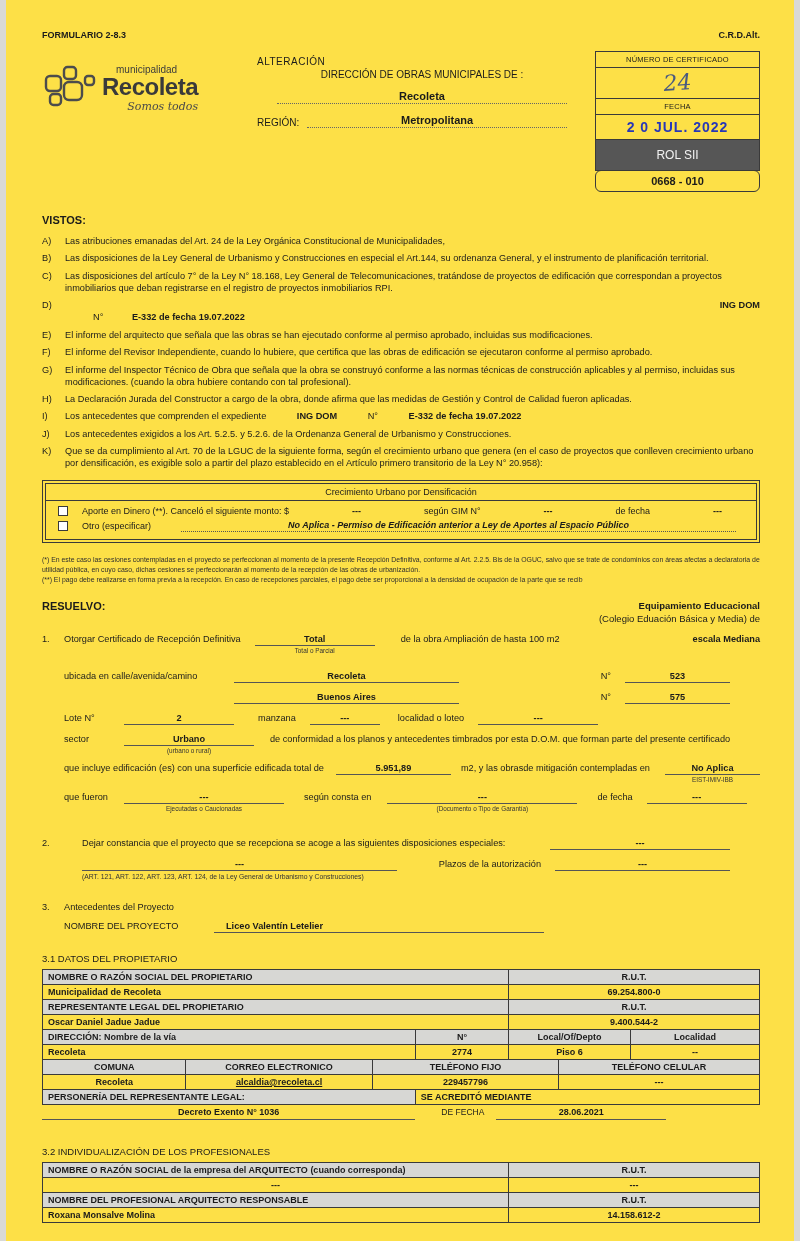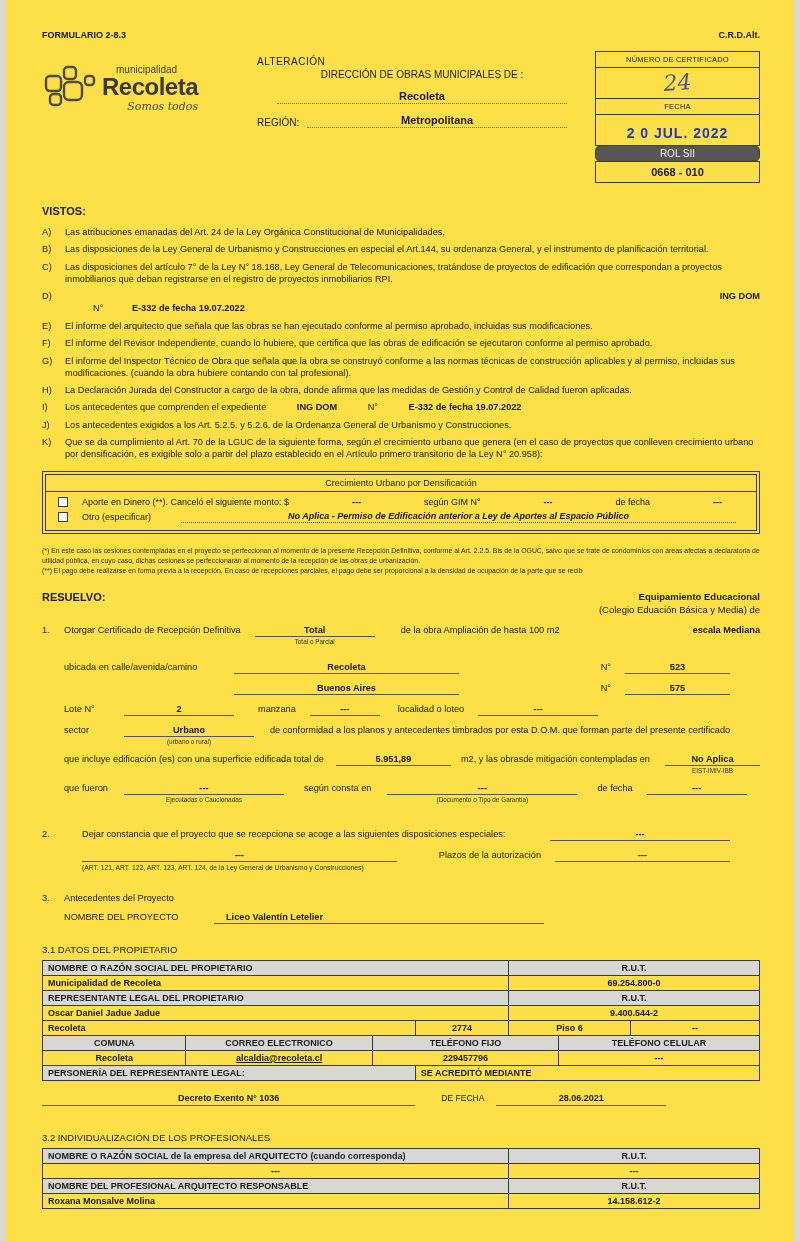--- a/index.html
+++ b/index.html
@@ -26,23 +26,23 @@
   .hc-domlab { text-align:center; margin-bottom:10px; }
   .hc-field { border-bottom:1px dotted #666; text-align:center; font-weight:bold; font-size:11px; padding-bottom:1px; margin:0 20px 10px 20px; }
   .hc-region { display:flex; align-items:flex-end; margin:0 0 0 0; }
   .hc-region-label { flex:none; padding-right:8px; }
   .hc-region-field { flex:1; border-bottom:1px dotted #666; text-align:center; font-weight:bold; font-size:11px; padding-bottom:1px; margin-right:20px; }
   .cert-box { width:165px; flex:none; margin-left:auto; }
   .cert-cell { border:1px solid #3a3a3a; margin-top:-1px; text-align:center; }
   .cert-label { font-size:7.5px; padding:3px 2px; letter-spacing:.2px; }
   .cert-num { height:30px; font-size:22px; font-style:italic; color:#4a5a80; font-family:"DejaVu Serif", serif; transform:rotate(-4deg); line-height:30px; }
   .cert-num-cell { height:32px; overflow:hidden; }
-  .cert-date { color:#2737b8; font-weight:bold; font-size:14px; padding:10px 0 4px; letter-spacing:1px; }
-  .cert-rol { background:#565656; color:#f2f2f2; font-size:10px; padding:2px 0;border-radius:6px; }
-  .cert-rolval { font-size:11px; font-weight:bold; padding:4px 0; }
+  .cert-date { color:#2737b8; font-weight:bold; font-size:14px; padding:4px 0 4px; letter-spacing:1px; }
+  .cert-rol { background:#565656; color:#f2f2f2; font-size:12px; padding:8px 0; }
+  .cert-rolval { font-size:11px; font-weight:bold; padding:4px 0;border-radius:6px; }
 
   
   .vistos-title { font-weight:bold; font-size:11px; margin:22px 0 10px; }
   .visto { display:flex; font-size:9.2px; line-height:1.3; margin-bottom:5.5px; }
   .vletter { width:14px; flex:none; margin-right:9px; }
   .vtext { flex:1; }
   .v-right { float:right; font-weight:bold; margin-left:10px; }
   .v-l2 { margin-left:28px; }
   .v-l2 b { margin-left:26px; }
   .ib { font-weight:bold; }
@@ -79,21 +79,21 @@
   .small-caption { font-size:6.8px; color:#333; margin:2px 0 0 40px; }
 
   
   .sec-head { font-size:9.5px; margin:20px 0 6px; }
   table.grid { width:100%; border-collapse:collapse; font-size:9px; margin-top:-1px; table-layout:fixed; }
   table.grid td { border:1px solid #3a3a3a; padding:2px 5px; height:15px;font-weight:bold; }
   td.gray { background:#d7d7d4; }
   td.c { text-align:center; }
   td.b { font-weight:bold; }
   .u { text-decoration:underline; }
-  .pers-row { display:flex; align-items:baseline; font-size:9px; margin-top:12px; }
+  .pers-row { display:flex; align-items:baseline; font-size:9px; margin-top:2px; }
   .pers-left { width:52%; text-align:center; font-weight:bold; border-bottom:1px solid #555; padding-bottom:2px; }
   .pers-defecha { margin-left:26px; font-size:8.5px; }
   .pers-date { width:170px; text-align:center; font-weight:bold; border-bottom:1px solid #555; margin-left:12px; padding-bottom:2px; }
 </style>
 </head>
 <body>
 
 <div class="page">
 
   <div class="meta-row">
@@ -399,20 +399,26 @@
     </table>
 
   <table class="grid">
     <colgroup>
         <col style="width:52%">
         <col style="width:13%">
         <col style="width:17%">
         <col style="width:18%">
       </colgroup>
     <tbody>
+        <tr>
+      <td class="gray">DIRECCIÓN: Nombre de la vía</td>
+      <td class="gray c">N°</td>
+      <td class="gray c">Local/Of/Depto</td>
+      <td class="gray c">Localidad</td>
+    </tr>
     <tr>
       <td class="b">Recoleta</td>
       <td class="b c">2774</td>
       <td class="b c">Piso 6</td>
       <td class="c">--</td>
     </tr>
   </tbody>
     </table>
 
   <table class="grid">

